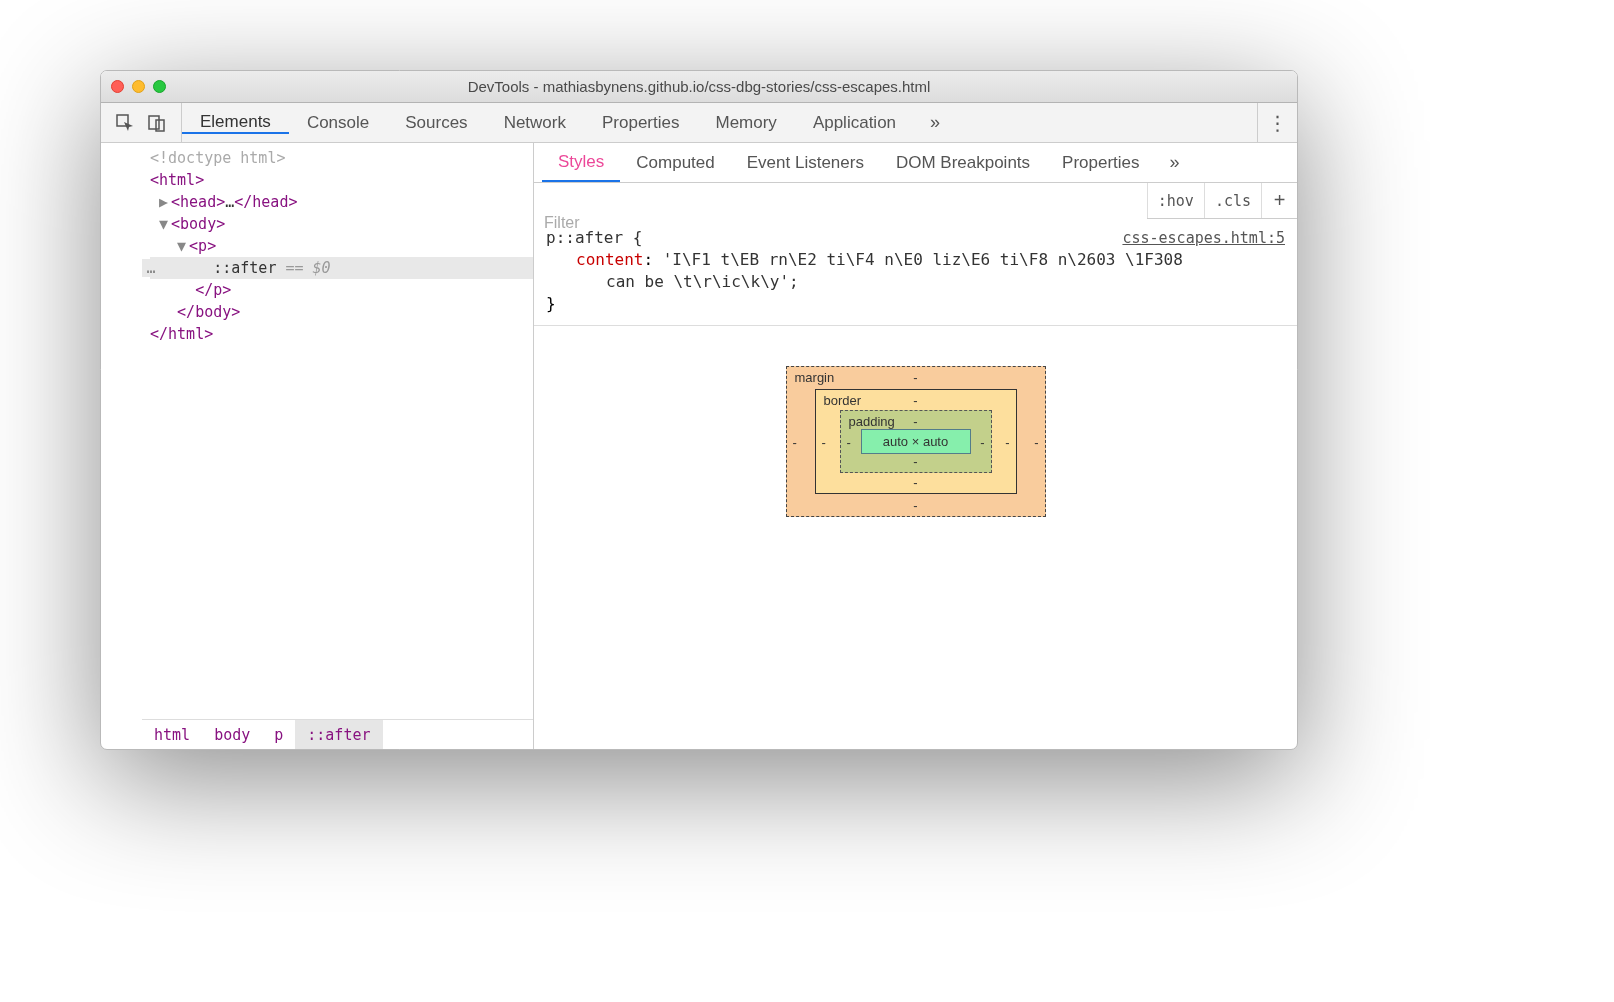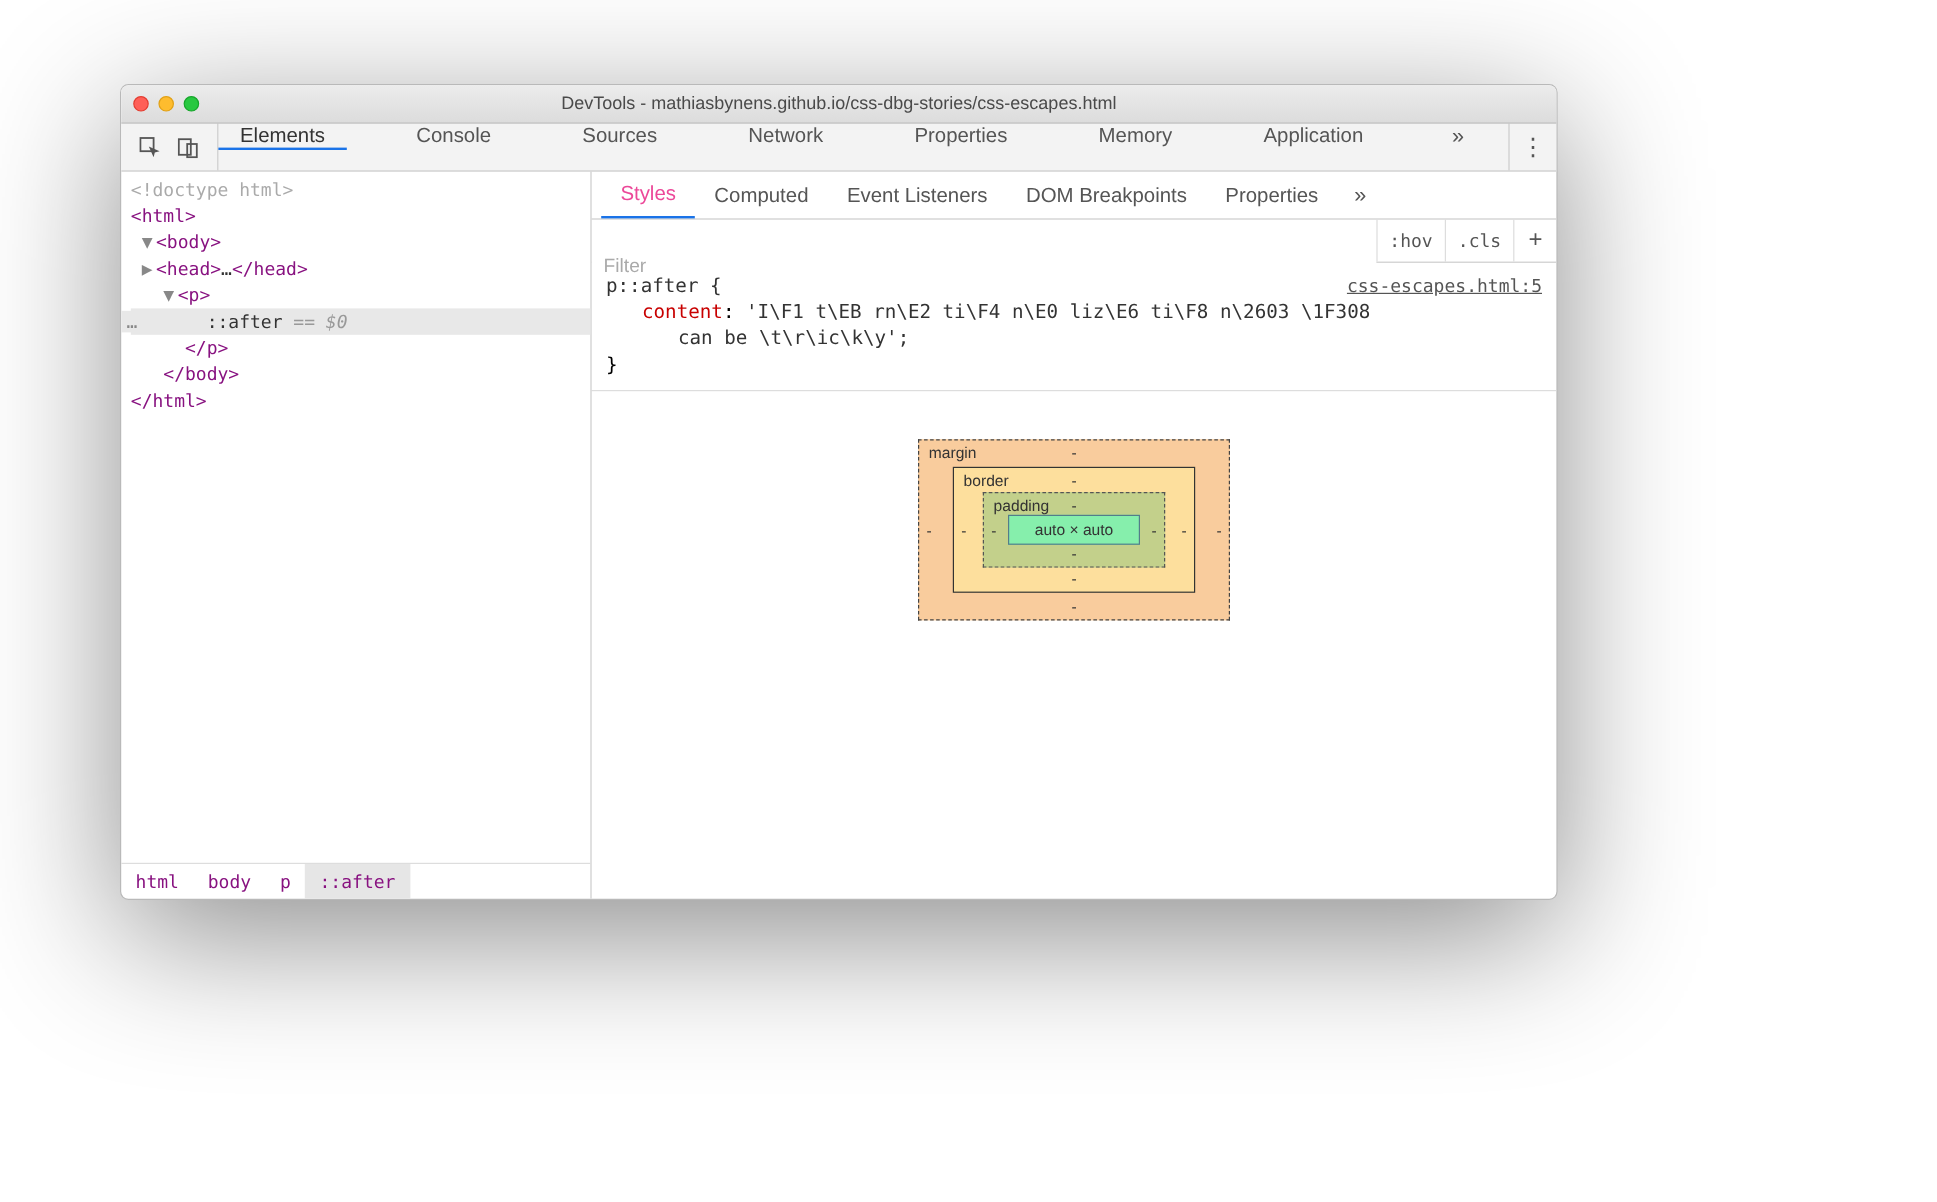--- a/index.html
+++ b/index.html
@@ -47,38 +47,39 @@
     display:flex; align-items:center;
     font-size: 17px; color:#333;
   }
   .main-tabs .left-tools {
     display:flex; align-items:center; gap:12px;
     padding: 0 14px;
     border-right: 1px solid #ccc;
     height:100%;
   }
   .icon-btn { width:20px; height:20px; display:flex; align-items:center; justify-content:center; color:#555;}
-  .main-tabs .tabs { display:flex; align-items:flex-start; height:100%;gap:40px;}
+  .main-tabs .tabs { display:flex; align-items:center; height:100%;}
   .main-tabs .tab {
     padding: 0 18px; display:flex; align-items:center;
     color:#555; cursor:default;
   }
   .main-tabs .tab.active {
     color:#333; border-bottom: 2px solid #1a73e8; font-weight:400;
   }
   .main-tabs .overflow { padding:0 16px; color:#555; font-size:18px;}
   .main-tabs .spacer { flex:1; }
   .main-tabs .menu { width:40px; display:flex; align-items:center; justify-content:center; border-left:1px solid #ccc; height:100%; color:#555; font-size:20px;}
   
   .content { flex:1; display:flex; min-height:0;}
   .elements-pane {
     width: 392px; border-right:1px solid #ccc;
     display:flex; flex-direction:column;
     font-family: Menlo, Consolas, monospace;
     font-size: 15px;
+    margin-left: 41px;
   }
   .dom-tree { flex:1; padding: 4px 0 4px 8px; overflow:auto; color:#881280;}
   .dom-tree .line { white-space:pre; line-height:22px;}
   .dom-tree .gray { color:#aaa;}
   .dom-tree .tag { color:#881280;}
   .dom-tree .text { color:#333;}
   .dom-tree .twisty { color:#888; display:inline-block; width:12px;}
   .dom-tree .sel {
     background:#e8e8e8;
   }
@@ -203,22 +204,22 @@
     <div class="spacer"></div>
     <div class="menu">⋮</div>
   </div>
 
   <div class="content">
 
     <div class="elements-pane">
       <div class="dom-tree">
         <div class="line gray">&lt;!doctype html&gt;</div>
         <div class="line"><span class="tag">&lt;html&gt;</span></div>
+        <div class="line"> <span class="twisty">▶</span><span class="tag">&lt;head&gt;</span><span class="text">…</span><span class="tag">&lt;/head&gt;</span></div>
         <div class="line"> <span class="twisty">▼</span><span class="tag">&lt;body&gt;</span></div>
-        <div class="line"> <span class="twisty">▶</span><span class="tag">&lt;head&gt;</span><span class="text">…</span><span class="tag">&lt;/head&gt;</span></div>
         <div class="line">   <span class="twisty">▼</span><span class="tag">&lt;p&gt;</span></div>
         <div class="line sel">       <span class="text">::after</span> <span class="eq0">== $0</span></div>
         <div class="line">     <span class="tag">&lt;/p&gt;</span></div>
         <div class="line">   <span class="tag">&lt;/body&gt;</span></div>
         <div class="line"><span class="tag">&lt;/html&gt;</span></div>
         <div class="ellipsis-gutter" style="top:116px">…</div>
       </div>
       <div class="breadcrumb">
         <div class="crumb">html</div>
         <div class="crumb">body</div>

